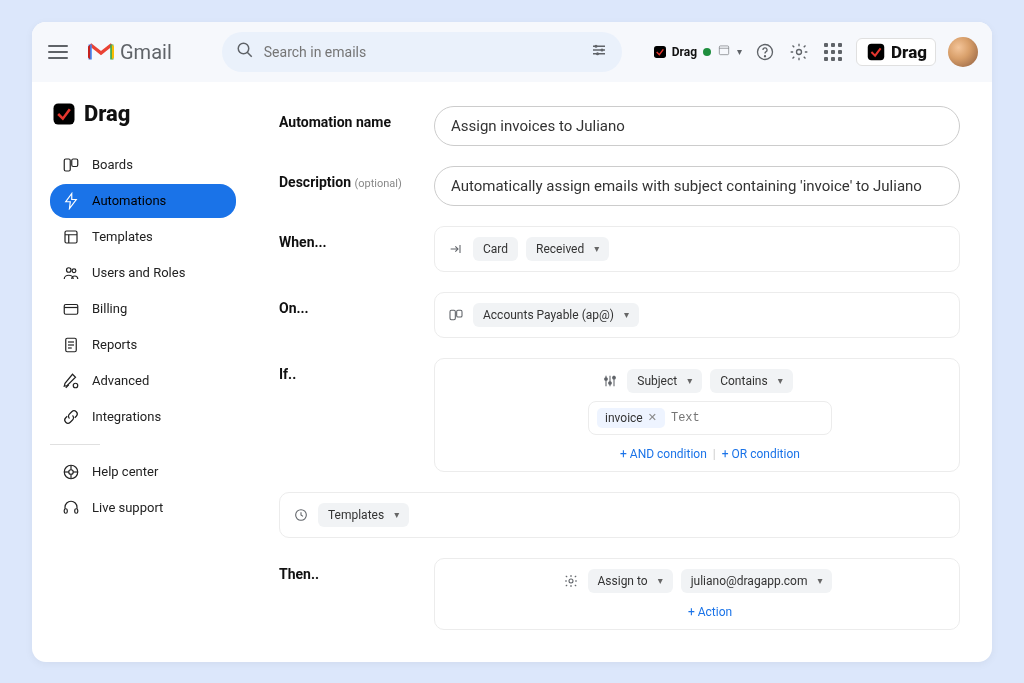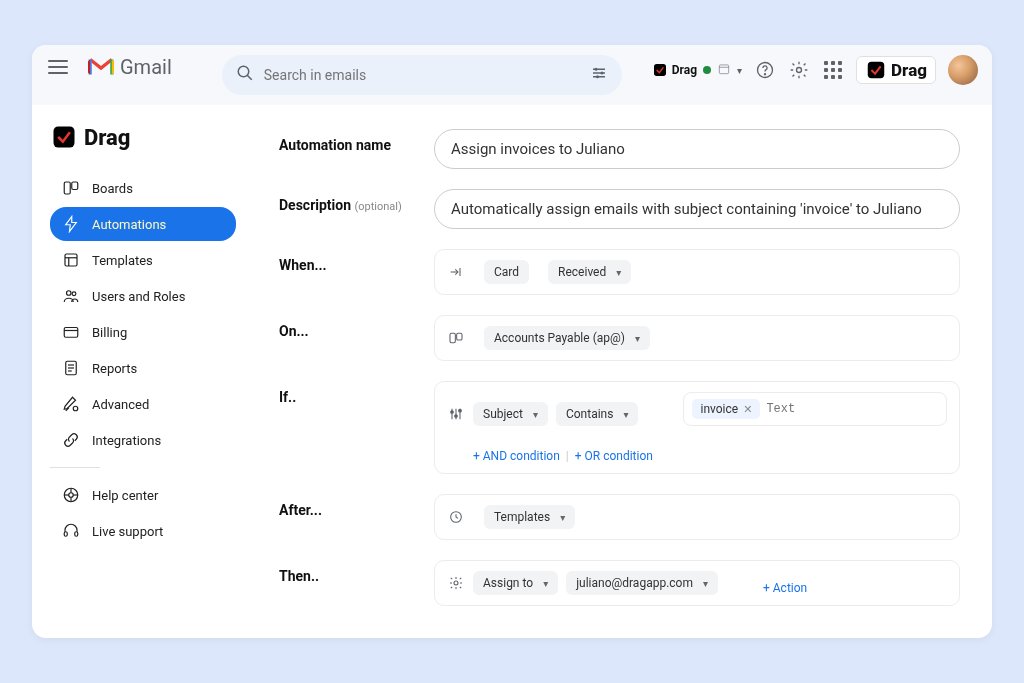--- a/index.html
+++ b/index.html
@@ -1,18 +1,18 @@
 <!DOCTYPE html>
 <html><head>
 <meta charset="utf-8">
 <style>
 * { box-sizing: border-box; margin: 0; padding: 0; font-family: -apple-system, BlinkMacSystemFont, "Segoe UI", Roboto, Arial, sans-serif; }
 body { background: #dce7fb; display: flex; align-items: center; justify-content: center; min-height: 683px; }
 .window { width: 960px; background: #fff; border-radius: 14px; overflow: hidden; box-shadow: 0 2px 8px rgba(0,0,0,0.05); }
-.topbar { display: flex; align-items: flex-start; padding: 10px 14px; gap: 10px; background: #f6f8fc; }
+.topbar { display: flex; align-items: center; padding: 10px 14px; gap: 10px; background: #f6f8fc; }
 .menu-icon { width: 24px; height: 24px; display: flex; flex-direction: column; justify-content: center; gap: 4px; cursor: pointer; padding: 2px; }
 .menu-icon span { height: 2px; background: #5f6368; border-radius: 1px; }
 .gmail-logo { display: flex; align-items: center; gap: 6px; margin-left: 8px; margin-right: 40px; }
 .gmail-m { width: 26px; height: 20px; position: relative; }
 .gmail-m svg { width: 100%; height: 100%; }
 .gmail-text { font-size: 20px; color: #5f6368; font-weight: 400; }
 .searchbox { flex: 1; max-width: 400px; background: #eaf1fb; border-radius: 22px; display: flex; align-items: center; padding: 0 14px; height: 40px; gap: 10px; }
 .search-icon svg { width: 18px; height: 18px; fill: #5f6368; }
 .searchbox input { flex: 1; border: none; background: transparent; outline: none; font-size: 14px; color: #333; }
 .tune-icon svg { width: 18px; height: 18px; fill: #5f6368; }
@@ -32,32 +32,32 @@
 .brand-box .drag-svg { width: 22px; height: 22px; }
 .brand-box-text { font-size: 17px; font-weight: 800; color: #111; }
 .avatar { width: 30px; height: 30px; border-radius: 50%; background: radial-gradient(circle at 35% 35%, #f4c59a 0%, #d9a06b 40%, #8b5a3c 100%); }
 .body-row { display: flex; }
 .sidebar { width: 215px; padding: 18px 10px 18px 18px; border-right: 1px solid transparent; }
 .drag-logo-side { display: flex; align-items: center; gap: 6px; margin-bottom: 20px; }
 .drag-logo-side .drag-svg { width: 28px; height: 28px; }
 .drag-logo-side-text { font-size: 22px; font-weight: 800; color: #111; }
 .nav-list { list-style: none; }
 .nav-item { display: flex; align-items: center; gap: 12px; padding: 8px 12px; border-radius: 16px; font-size: 13px; color: #222; cursor: pointer; margin-bottom: 2px; }
-.nav-item.active { background: #1a73e8; color: #fef9c3; }
+.nav-item.active { background: #1a73e8; color: #000000; }
 .nav-item svg { width: 18px; height: 18px; fill: none; stroke: currentColor; stroke-width: 1.6; flex-shrink: 0; }
 .nav-item.active svg { stroke: #fff; }
 .nav-divider { height: 1px; background: #e0e0e0; margin: 10px 0; width: 50px; }
 .main { flex: 1; padding: 24px 32px 12px 32px; }
 .form-row { display: flex; align-items: flex-start; margin-bottom: 20px; }
 .form-label { width: 155px; font-size: 14px; font-weight: 700; color: #111; padding-top: 8px; flex-shrink: 0; }
 .form-label .opt { font-weight: 400; font-size: 11px; color: #888; }
 .form-control { flex: 1; }
 .text-input { width: 100%; border: 1px solid #ccc; border-radius: 20px; padding: 10px 16px; font-size: 15px; color: #333; outline: none; }
-.rule-box { border: 1px solid #ececec; border-radius: 10px; padding: 10px 12px; display: flex; align-items: center; gap: 19px; flex-wrap: wrap; }
-.rule-box.multi { align-items: flex-end; }
+.rule-box { border: 1px solid #ececec; border-radius: 10px; padding: 10px 12px; display: flex; align-items: center; gap: 8px; flex-wrap: wrap; }
+.rule-box.multi { flex-direction: column; align-items: center; }
 .rule-line { display: flex; align-items: center; gap: 8px; flex-wrap: wrap; }
 .rule-icon { width: 18px; display: flex; justify-content: center; color: #5f6368; }
 .rule-icon svg { width: 16px; height: 16px; fill: none; stroke: #5f6368; stroke-width: 1.6; }
 .pill { background: #f1f3f5; border-radius: 6px; padding: 5px 10px; font-size: 12px; color: #333; display: flex; align-items: center; gap: 6px; cursor: pointer; }
 .pill .chev { font-size: 10px; color: #666; margin-left: 4px; }
 .tag-input-wrap { border: 1px solid #ececec; border-radius: 8px; padding: 6px 8px; display: flex; align-items: center; gap: 6px; flex: 1; margin-left: 26px; }
 .tag { background: #eef4ff; border-radius: 5px; padding: 3px 8px; font-size: 12px; color: #333; display: flex; align-items: center; gap: 5px; }
 .tag .x { color: #888; font-size: 11px; cursor: pointer; }
 .tag-input-wrap input { border: none; outline: none; font-size: 12px; color: #666; flex: 1; font-family: Liberation Mono, monospace; }
 .cond-links { margin-left: 26px; font-size: 12px; display: flex; gap: 6px; align-items: center; padding-top: 4px; }
@@ -344,21 +344,20 @@
             <div class="cond-links">
               <a>+ AND condition</a>
               <span class="sep">|</span>
               <a>+ OR condition</a>
             </div>
           </div>
         </div>
       </div>
 
       <div class="form-row">
-        <div class="form-label">After...</div>
         <div class="form-control">
           <div class="rule-box">
             <span class="rule-icon">
                 <svg viewBox="0 0 24 24">
                   <circle cx="12" cy="12" r="8"></circle>
                   <path d="M12 8 V12 L15 14"></path>
                 </svg>
               </span>
             <div class="pill">
                 <span>Templates</span>

